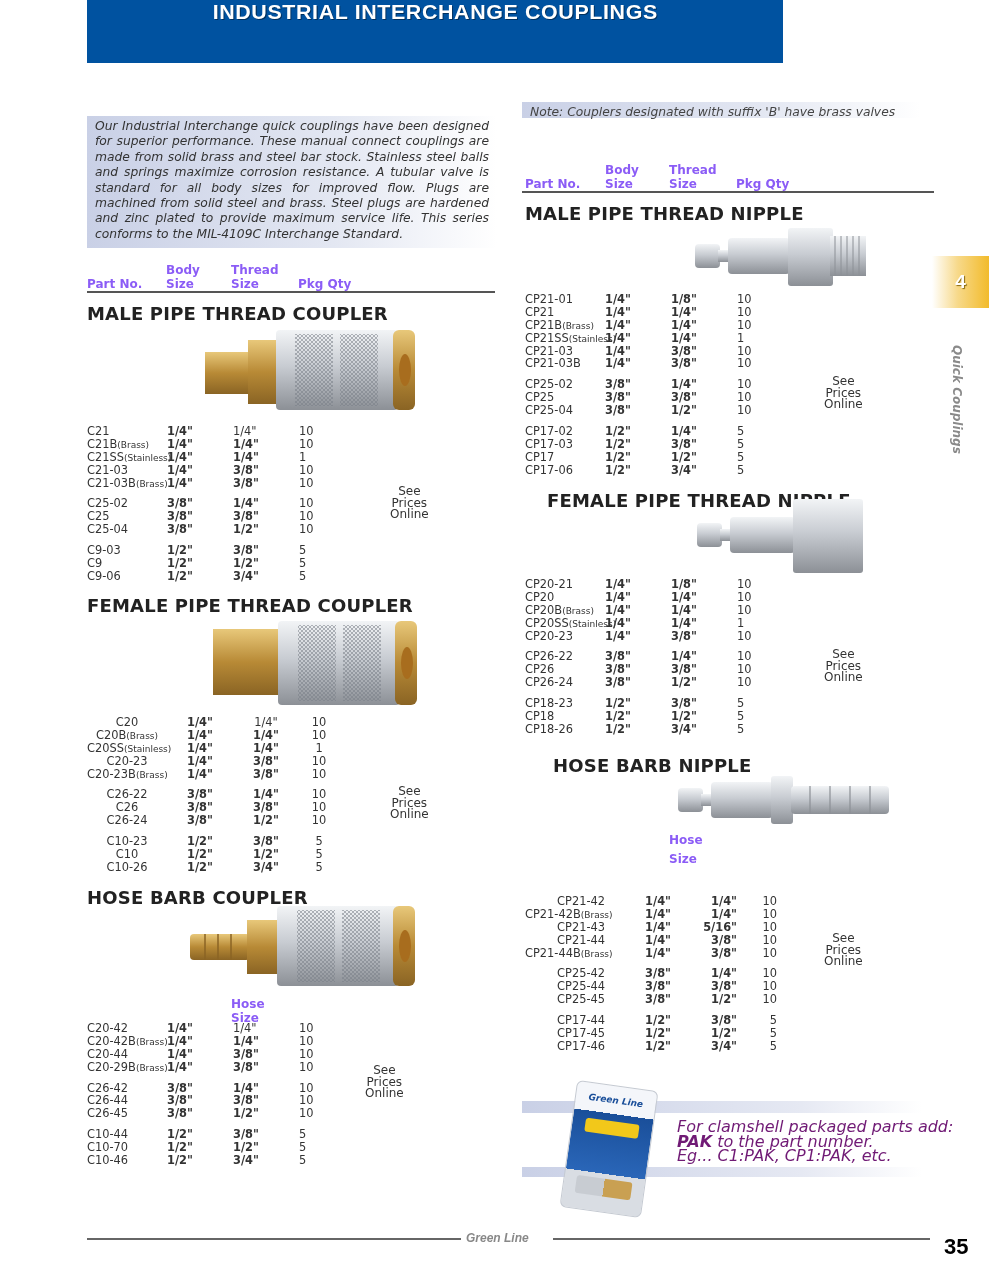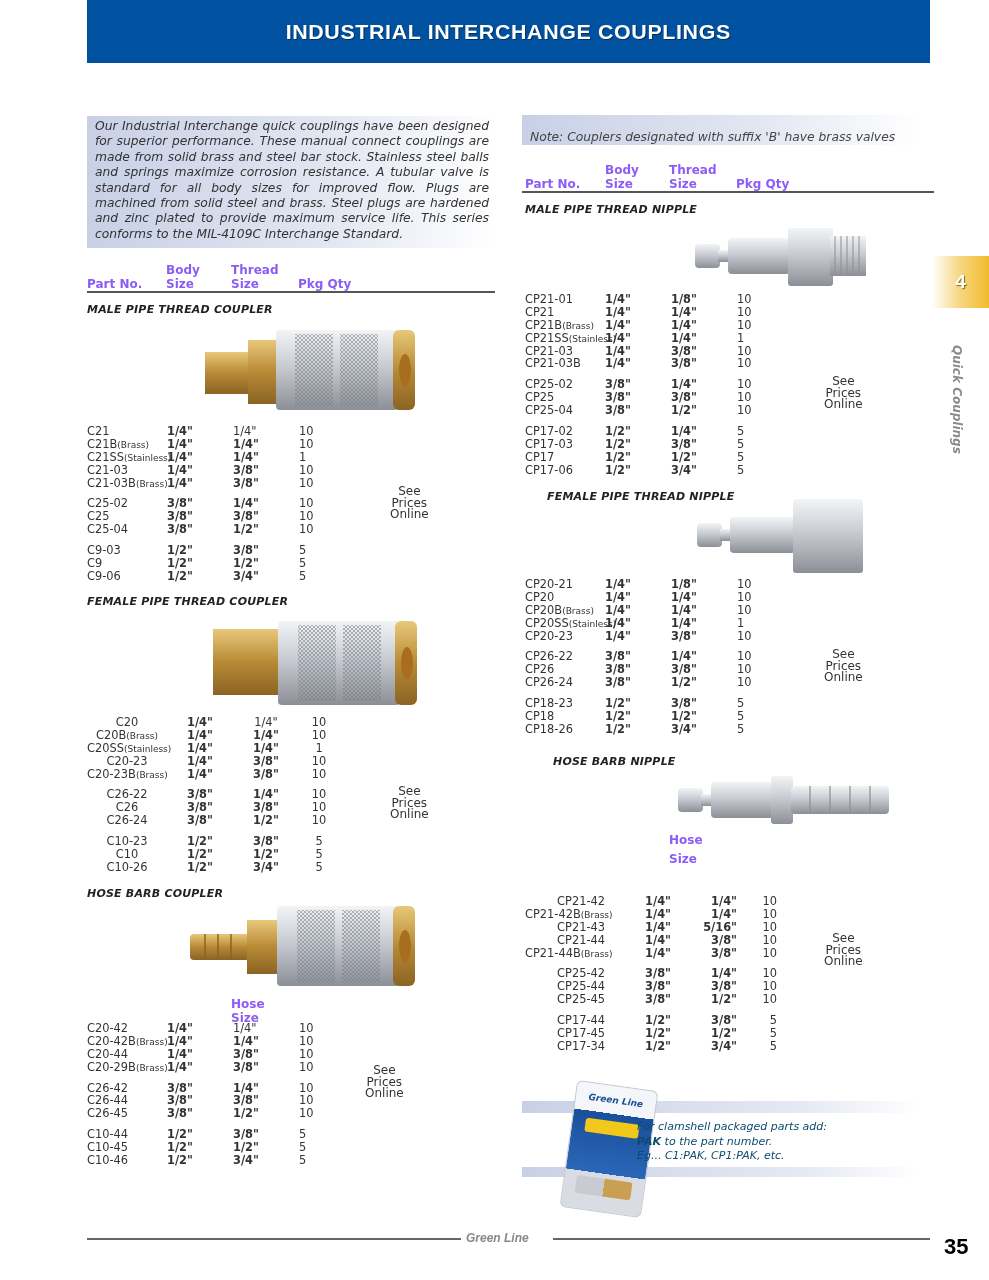--- a/index.html
+++ b/index.html
@@ -1,32 +1,32 @@
 <!DOCTYPE html>
 <html><head>
 <meta charset="utf-8">
 <style>
   * { box-sizing: border-box; margin: 0; padding: 0; }
   body { width: 989px; height: 1280px; background: #ffffff; position: relative; overflow: hidden;
          font-family: "DejaVu Sans", sans-serif; color: #2a2a2a; }
-  .banner { position: absolute; left: 87px; top: 0; width: 843px; height: 63px; background: #0052a0;
-            display: flex; align-items: center; justify-content: center; }
+  .banner { position: absolute; left: 87px; top: 0; width: 696px; height: 63px; background: #0052a0;
+            display: flex; align-items: flex-start; justify-content: center; }
   .banner h1 { color: #fff; font-family: "Liberation Sans", sans-serif; font-weight: 900; font-size: 21px;
                letter-spacing: 0.6px; transform: scaleX(1.02); text-shadow: 1px 1px 0 #00305e; }
   .intro { position: absolute; left: 87px; top: 116px; width: 410px; height: 132px;
            background: linear-gradient(90deg, #c9d0e6 0%, #e3e7f2 60%, #ffffff 100%);
            padding: 3px 8px; font-style: italic; font-size: 12.3px; line-height: 15.4px; color: #333;
            font-family: "DejaVu Sans", sans-serif; text-align: justify; }
-  .note { position: absolute; left: 522px; top: 115px; width: 398px; height: 27px;
+  .note { position: absolute; left: 522px; top: 102px; width: 398px; height: 16px;
           background: linear-gradient(90deg, #c9d0e6 0%, #e3e7f2 60%, #ffffff 100%);
-          padding: 15px 8px; font-style: italic; font-size: 12.3px; color: #444; }
+          padding: 3px 8px; font-style: italic; font-size: 12.3px; color: #444; }
   .col-head { position: absolute; font-size: 12px; font-weight: bold; color: #8b5cf6; line-height: 14px;
               font-family: "DejaVu Sans", sans-serif; }
   .head-rule { position: absolute; height: 1.5px; background: #555; }
-  .sect-title { position: absolute; font-style: italic; font-weight: bold; font-size: 11px; color: #222;
+  .sect-title { position: absolute; font-weight: bold; font-size: 18px; color: #222;
                 font-family: "DejaVu Sans", sans-serif; letter-spacing: 0.2px; }
   .rows { position: absolute; font-size: 11.4px; line-height: 12.9px; color: #333; }
   .row { display: flex; height: 12.9px; white-space: nowrap; }
   .gap { height: 8px; }
   .c-part { width: 80px; }
   .c-part small { font-size: 9px; }
   .c-body { width: 66px; font-weight: bold; }
   .c-thread { width: 66px; }
   .c-thread.b { font-weight: bold; }
   .c-qty { width: 40px; }
@@ -35,21 +35,21 @@
   .tab4 { position: absolute; left: 932px; top: 256px; width: 57px; height: 52px;
           background: linear-gradient(90deg, #ffffff 0%, #f7d98a 45%, #f2bb2b 100%);
           display: flex; align-items: center; justify-content: center; }
   .tab4 span { color: #fff; font-weight: 900; font-size: 19px; text-shadow: 1px 1px 1px #8a6a10; font-family: "Liberation Sans", sans-serif; }
   .sidetext { position: absolute; left: 950px; top: 345px; writing-mode: vertical-rl; font-style: italic;
               font-weight: bold; font-size: 12px; color: #8a8a8a; }
   .pak-band1 { position: absolute; left: 522px; top: 1101px; width: 400px; height: 12px;
                background: linear-gradient(90deg, #c9d0e6, #e6e9f3 70%, #ffffff); }
   .pak-band2 { position: absolute; left: 522px; top: 1167px; width: 400px; height: 10px;
                background: linear-gradient(90deg, #c9d0e6, #e6e9f3 70%, #ffffff); }
-  .pak-text { position: absolute; left: 637px; top: 1120px; font-style: italic; font-size: 11px; line-height: 14.5px; color: #0c4a6e; }
+  .pak-text { position: absolute; left: 677px; top: 1120px; font-style: italic; font-size: 16px; line-height: 14.5px; color: #701a75; }
   .pak-text b { font-weight: bold; }
   .footer-line { position: absolute; top: 1238px; height: 1.5px; background: #666; }
   .footer-brand { position: absolute; left: 466px; top: 1231px; font-style: italic; font-weight: bold; font-size: 12px; color: #888; font-family: "Liberation Sans", sans-serif; }
   .page-num { position: absolute; left: 944px; top: 1234px; font-weight: bold; font-size: 22px; color: #000000; font-family: "Liberation Sans", sans-serif; }
 </style>
 </head>
 <body>
 
 <div class="banner">
   <h1>INDUSTRIAL INTERCHANGE COUPLINGS</h1>
@@ -349,21 +349,21 @@
       <span class="c-qty"><span>10</span></span>
     </div>
     <div class="gap"></div>
     <div class="row">
       <span class="c-part"><span>C10-44</span><small></small></span>
       <span class="c-body"><span>1/2"</span></span>
       <span class="c-thread b"><span>3/8"</span></span>
       <span class="c-qty"><span>5</span></span>
     </div>
     <div class="row">
-      <span class="c-part"><span>C10-45</span><small></small></span>
+      <span class="c-part"><span>C10-70</span><small></small></span>
       <span class="c-body"><span>1/2"</span></span>
       <span class="c-thread b"><span>1/2"</span></span>
       <span class="c-qty"><span>5</span></span>
     </div>
     <div class="row">
       <span class="c-part"><span>C10-46</span><small></small></span>
       <span class="c-body"><span>1/2"</span></span>
       <span class="c-thread b"><span>3/4"</span></span>
       <span class="c-qty"><span>5</span></span>
     </div>
@@ -583,21 +583,21 @@
       <span class="c-thread b"><span>3/8"</span></span>
       <span class="c-qty"><span>5</span></span>
     </div>
     <div class="row">
       <span class="c-part"><span>CP17-45</span><small></small></span>
       <span class="c-body"><span>1/2"</span></span>
       <span class="c-thread b"><span>1/2"</span></span>
       <span class="c-qty"><span>5</span></span>
     </div>
     <div class="row">
-      <span class="c-part"><span>CP17-34</span><small></small></span>
+      <span class="c-part"><span>CP17-46</span><small></small></span>
       <span class="c-body"><span>1/2"</span></span>
       <span class="c-thread b"><span>3/4"</span></span>
       <span class="c-qty"><span>5</span></span>
     </div>
   </div>
 
 <div class="prices" style="left:390px;top:486px;">
   <div>See</div>
   <div>Prices</div>
   <div>Online</div>

